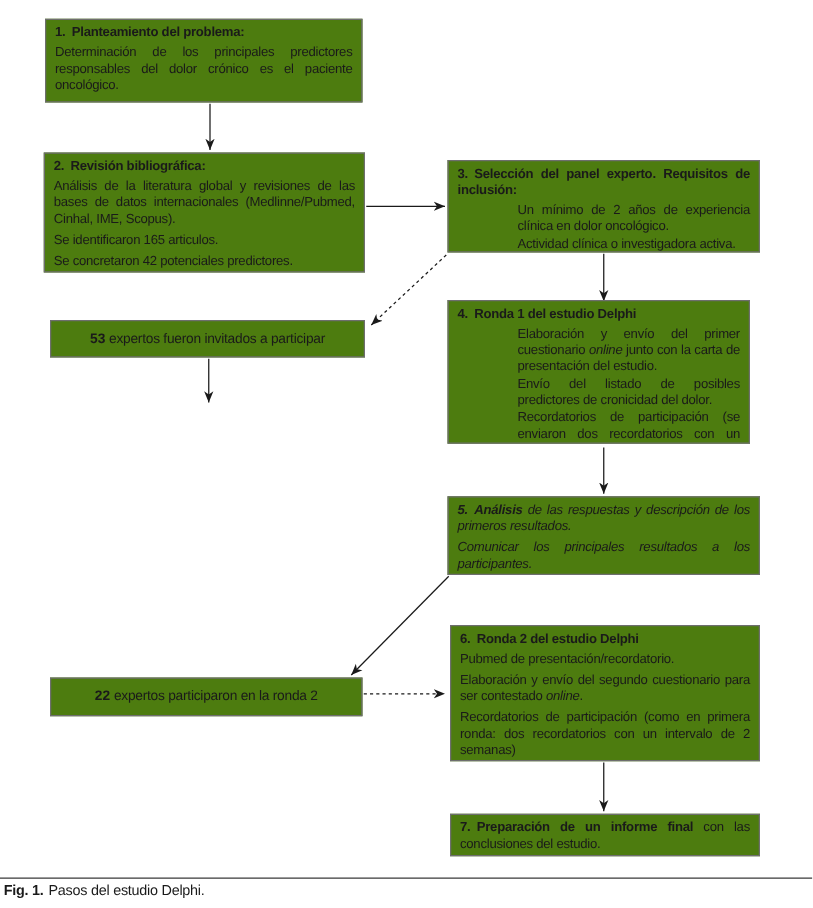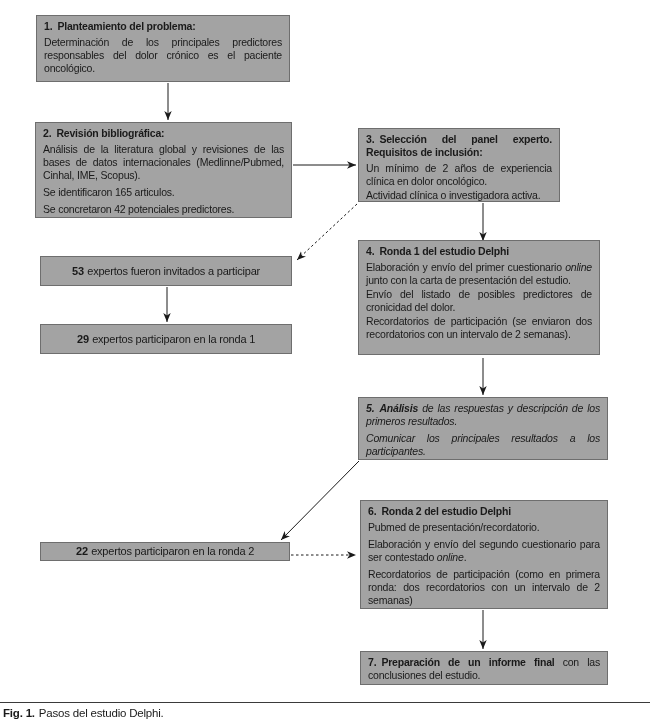--- a/index.html
+++ b/index.html
@@ -9,58 +9,58 @@
     background:#ffffff;
     font-family:"Liberation Sans", sans-serif;
     color:#1a1a1a;
     overflow:hidden;
   }
   .arrows{position:absolute;left:0;top:0;pointer-events:none;}
   .box{
     position:absolute;
     box-sizing:border-box;
     border:1px solid #6e6e6e;
-    background:#a3a3a3;
+    background:#4d7c0f;
     padding:4px 7px 3px 7px;
     font-size:10.5px;
     line-height:13px;
     letter-spacing:-0.2px;
     overflow:hidden;
   }
   .box .title{font-weight:bold;margin:0 0 3px 0;text-align:justify;}
   .box p{margin:0 0 4px 0;text-align:justify;}
   .box p:last-child{margin-bottom:0;}
-  .tight p{margin-bottom:1px;}
+  .tight p{margin-bottom:1px;margin-left:48px;}
   .mini{
     display:flex;align-items:center;justify-content:center;
     text-align:center;font-size:11px;padding:0 0;
   }
   .mini b{margin-right:3px;letter-spacing:0;}
   i{font-style:italic;}
   .caption-rule{
     position:absolute;left:0;top:702px;width:650px;height:0;
     border-top:1px solid #3a3a3a;
   }
   .caption{
     position:absolute;left:3px;top:707px;
     font-size:11.5px;letter-spacing:-0.2px;
   }
   .caption b{margin-right:4px;margin-top:13px;}
 
   
   .b1{left:36px;top:15px;width:254px;height:67px;}
   .b2{left:35px;top:122px;width:257px;height:96px;}
-  .b3{left:358px;top:128px;width:202px;height:74px;padding-top:4px;}
+  .b3{left:358px;top:128px;width:250px;height:74px;padding-top:4px;}
   .b4{left:358px;top:240px;width:242px;height:115px;}
   .b5{left:358px;top:397px;width:250px;height:63px;font-style:italic;}
   .b6{left:360px;top:500px;width:248px;height:109px;}
   .b7{left:360px;top:651px;width:248px;height:34px;}
   .e53{left:40px;top:256px;width:252px;height:30px;}
   .e29{left:40px;top:324px;width:252px;height:30px;}
-  .e22{left:40px;top:542px;width:250px;height:19px;}
+  .e22{left:40px;top:542px;width:250px;height:31px;}
 </style>
 </head>
 <body>
 
 <div class="canvas">
 
   <svg class="arrows" width="650" height="726" viewBox="0 0 650 726">
     <defs>
       <marker id="ah" markerWidth="10" markerHeight="9" refX="9" refY="4" orient="auto" markerUnits="userSpaceOnUse">
         <path d="M9,4 L0,0.3 L2.6,4 L0,7.7 Z" fill="#1a1a1a"></path>
@@ -115,23 +115,20 @@
   </div>
 
   <div class="box b7">
     <p><b>7. Preparación de un informe final</b><span> con las conclusiones del estudio.</span></p>
   </div>
 
   <div class="box mini e53">
     <span><b>53</b><span>expertos fueron invitados a participar</span></span>
   </div>
 
-  <div class="box mini e29">
-    <span><b>29</b><span>expertos participaron en la ronda 1</span></span>
-  </div>
 
   <div class="box mini e22">
     <span><b>22</b><span>expertos participaron en la ronda 2</span></span>
   </div>
 
   <div class="caption-rule"></div>
   <div class="caption">
     <b>Fig. 1.</b><span>Pasos del estudio Delphi.</span>
   </div>
 

